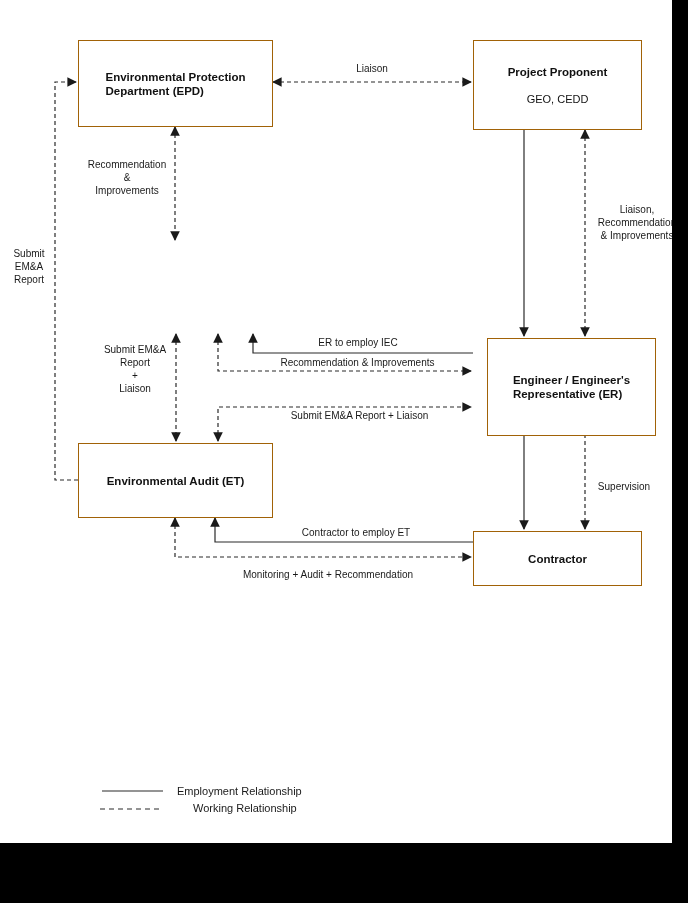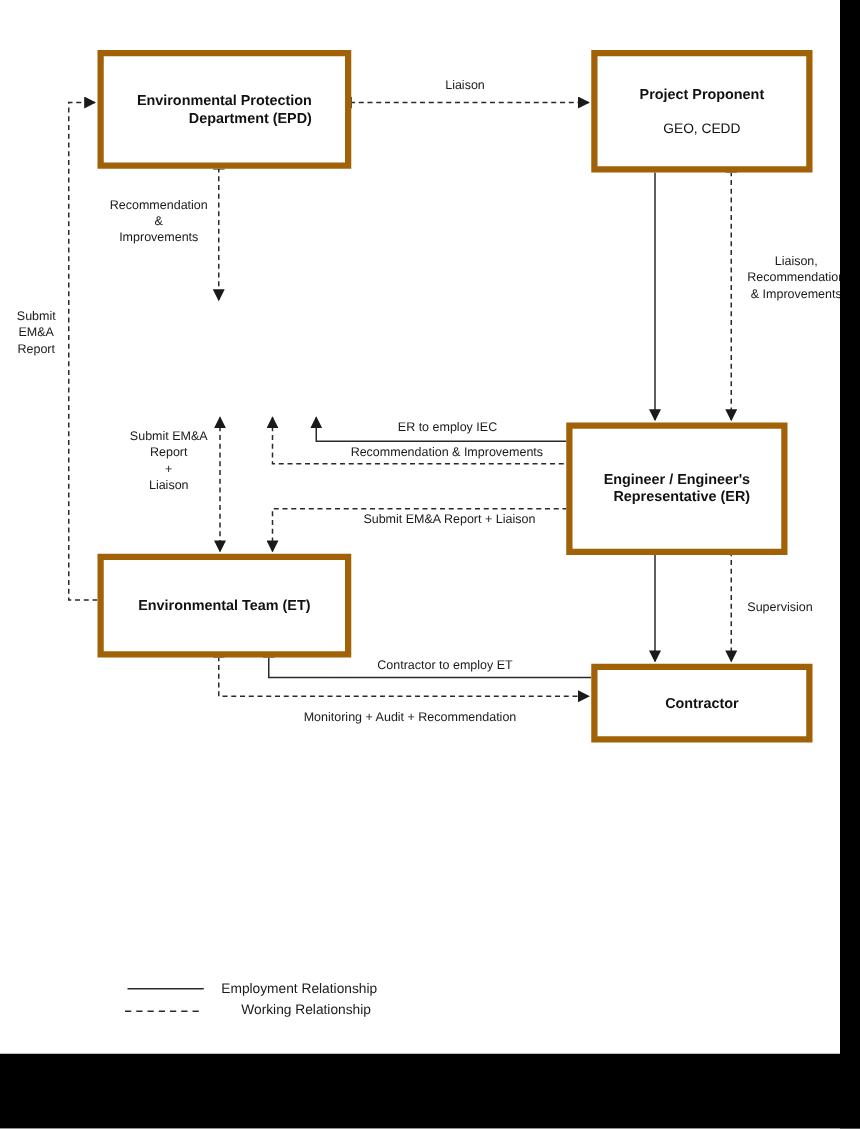--- a/index.html
+++ b/index.html
@@ -1,20 +1,20 @@
 <!DOCTYPE html>
 <html><head>
 <meta charset="utf-8">
 <style>
   html,body{margin:0;padding:0;background:#fff;}
   #page{position:relative;width:688px;height:903px;background:#ffffff;overflow:hidden;
         font-family:"Liberation Sans","DejaVu Sans",sans-serif;color:#111;}
   svg.canvas{position:absolute;left:0;top:0;width:688px;height:903px;}
-  .box{position:absolute;border:5px solid #a16207;background:#fff;display:flex;
-       align-items:center;justify-content:center;text-align:right;
+  .box{position:absolute;border:1px solid #a16207;background:#fff;display:flex;
+       align-items:center;justify-content:center;text-align:left;
        font-weight:bold;font-size:11.5px;line-height:14px;white-space:pre-line;color:#111;}
   .box-col{flex-direction:column;gap:13px;}
   .box-sub{font-weight:normal;font-size:11px;}
   .lbl{position:absolute;font-size:10px;line-height:13px;text-align:center;
        white-space:pre-line;color:#1a1a1a;}
   .legend-lbl{position:absolute;font-size:11px;line-height:13px;color:#1a1a1a;}
   .edge{position:absolute;background:#000;}
 </style>
 </head>
 <body>
@@ -64,27 +64,27 @@
     <span>Environmental Protection
 Department (EPD)</span>
   </div>
 
   <div class="box box-col" style="left:473px;top:40px;width:167px;height:88px;">
     <span>Project Proponent</span>
     <span class="box-sub">GEO, CEDD</span>
   </div>
 
 
-  <div class="box" style="left:453px;top:338px;width:167px;height:96px;">
+  <div class="box" style="left:487px;top:338px;width:167px;height:96px;">
     <span>Engineer / Engineer's
 Representative (ER)</span>
   </div>
 
   <div class="box" style="left:78px;top:443px;width:193px;height:73px;">
-    <span>Environmental Team (ET)</span>
+    <span>Environmental Audit (ET)</span>
   </div>
 
   <div class="box" style="left:473px;top:531px;width:167px;height:53px;">
     <span>Contractor</span>
   </div>
 
   <div class="lbl" style="left:322px;top:62px;width:100px;">Liaison</div>
 
   <div class="lbl" style="left:82px;top:158px;width:90px;">Recommendation
 &amp;

